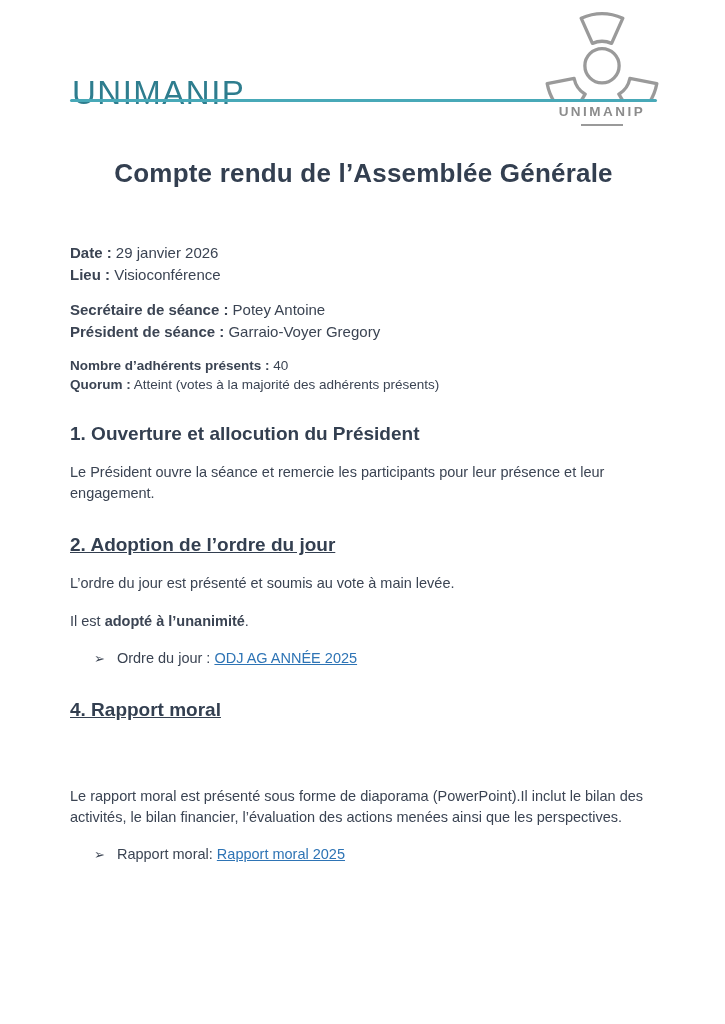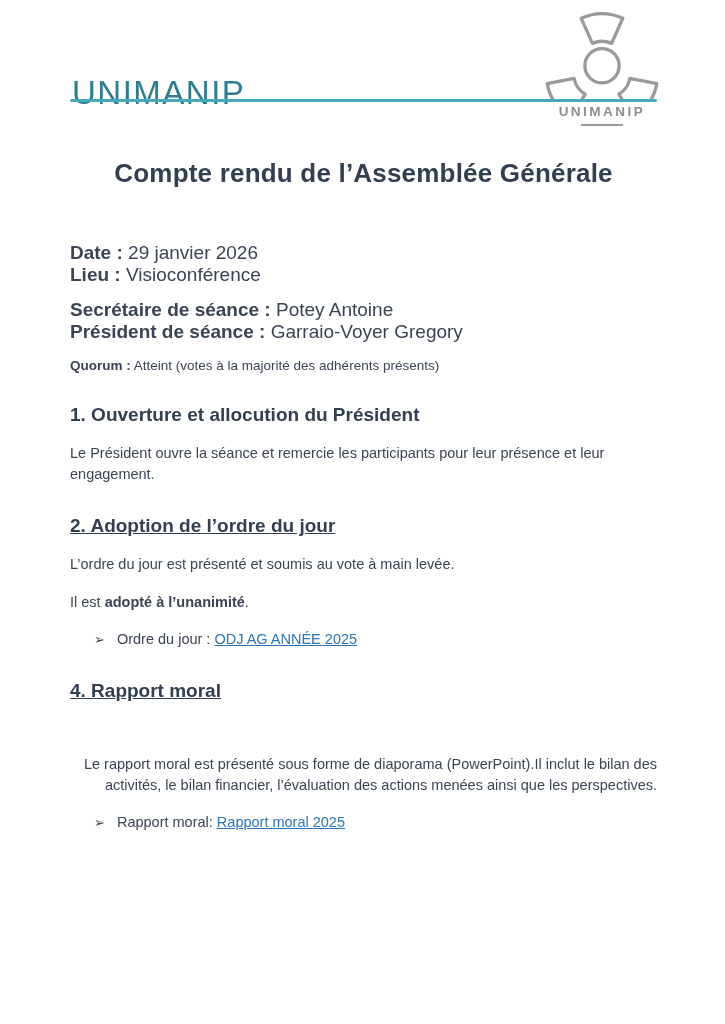--- a/index.html
+++ b/index.html
@@ -52,39 +52,39 @@
   .doc-title {
     margin-top: 56px;
     text-align: center;
     font-size: 26px; font-weight: bold;
     color: #333f50;
     letter-spacing: 0.2px;
   }
 
   
   .meta-block { margin-top: 53px; }
-  .meta-row { font-size: 19px; line-height: 22px; }
+  .meta-row { font-size: 15px; line-height: 22px; }
   .meta-row strong { color: #3b4453; }
   .officials-block { margin-top: 13px; }
   .attendance-block { margin-top: 13px; }
   .attendance-block .meta-row { font-size: 13.5px; line-height: 19px; }
 
   
   .section-heading {
     font-size: 19px; font-weight: bold;
     color: #333f50;
     margin-top: 29px;
   }
   .section-heading.extra-top { margin-top: 30px; text-decoration: underline; }
   .body-par {
     font-size: 14.5px; line-height: 21px;
     margin-top: 17px;
     color: #3b4453;
   }
-  .body-par.after-big-gap { margin-top: 52px; text-align: right; }
+  .body-par.after-big-gap { margin-top: 65px; }
   .bullet-row {
     margin-top: 16px;
     padding-left: 24px;
     font-size: 14.5px; line-height: 21px;
     display: flex; align-items: baseline;
   }
   .bullet-marker {
     font-size: 13px;
     margin-right: 12px;
     color: #3b4453;
@@ -139,20 +139,24 @@
       <span>Potey Antoine</span>
     </p>
     <p class="meta-row">
       <strong>Président de séance :</strong>
       <span>Garraio-Voyer Gregory</span>
     </p>
   </div>
 
   <div class="attendance-block">
     <p class="meta-row">
+      <strong>Nombre d’adhérents présents :</strong>
+      <span>40</span>
+    </p>
+    <p class="meta-row">
       <strong>Quorum :</strong>
       <span>Atteint (votes à la majorité des adhérents présents)</span>
     </p>
   </div>
 
   <h2 class="section-heading">1. Ouverture et allocution du Président</h2>
   <p class="body-par">Le Président ouvre la séance et remercie les participants pour leur présence et leur engagement.</p>
 
   <h2 class="section-heading extra-top">2. Adoption de l’ordre du jour</h2>
   <p class="body-par">L’ordre du jour est présenté et soumis au vote à main levée.</p>

